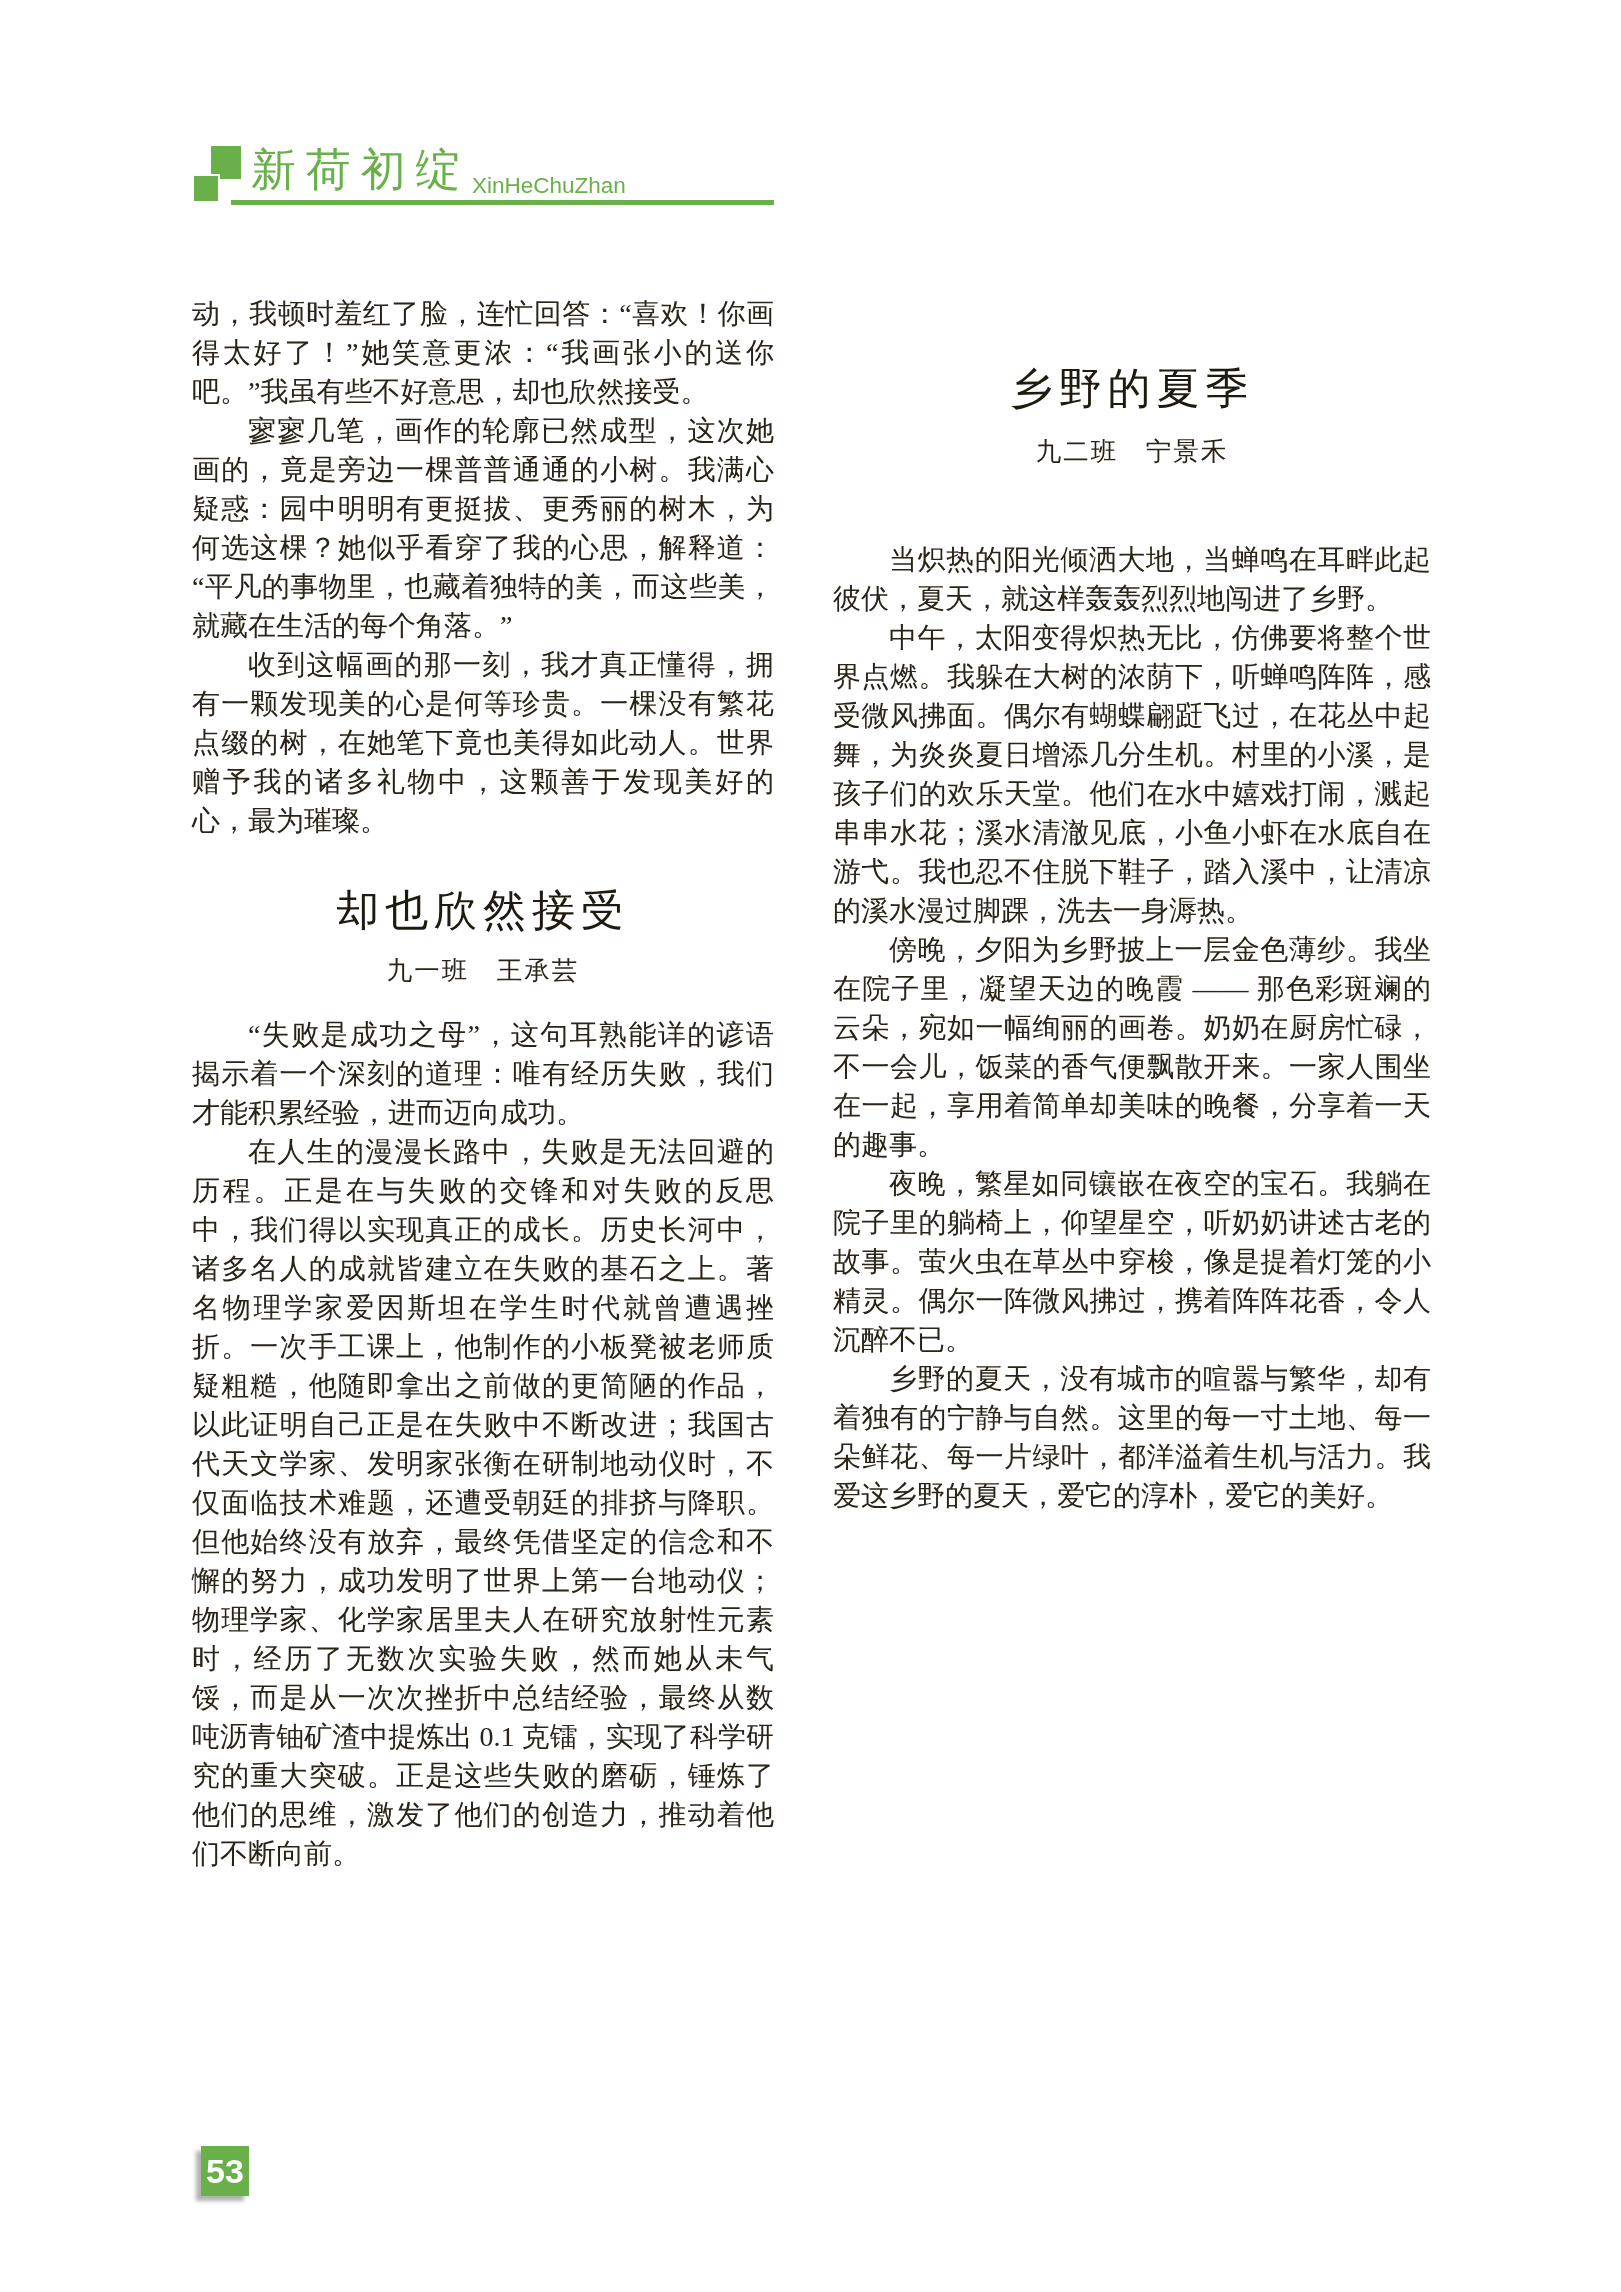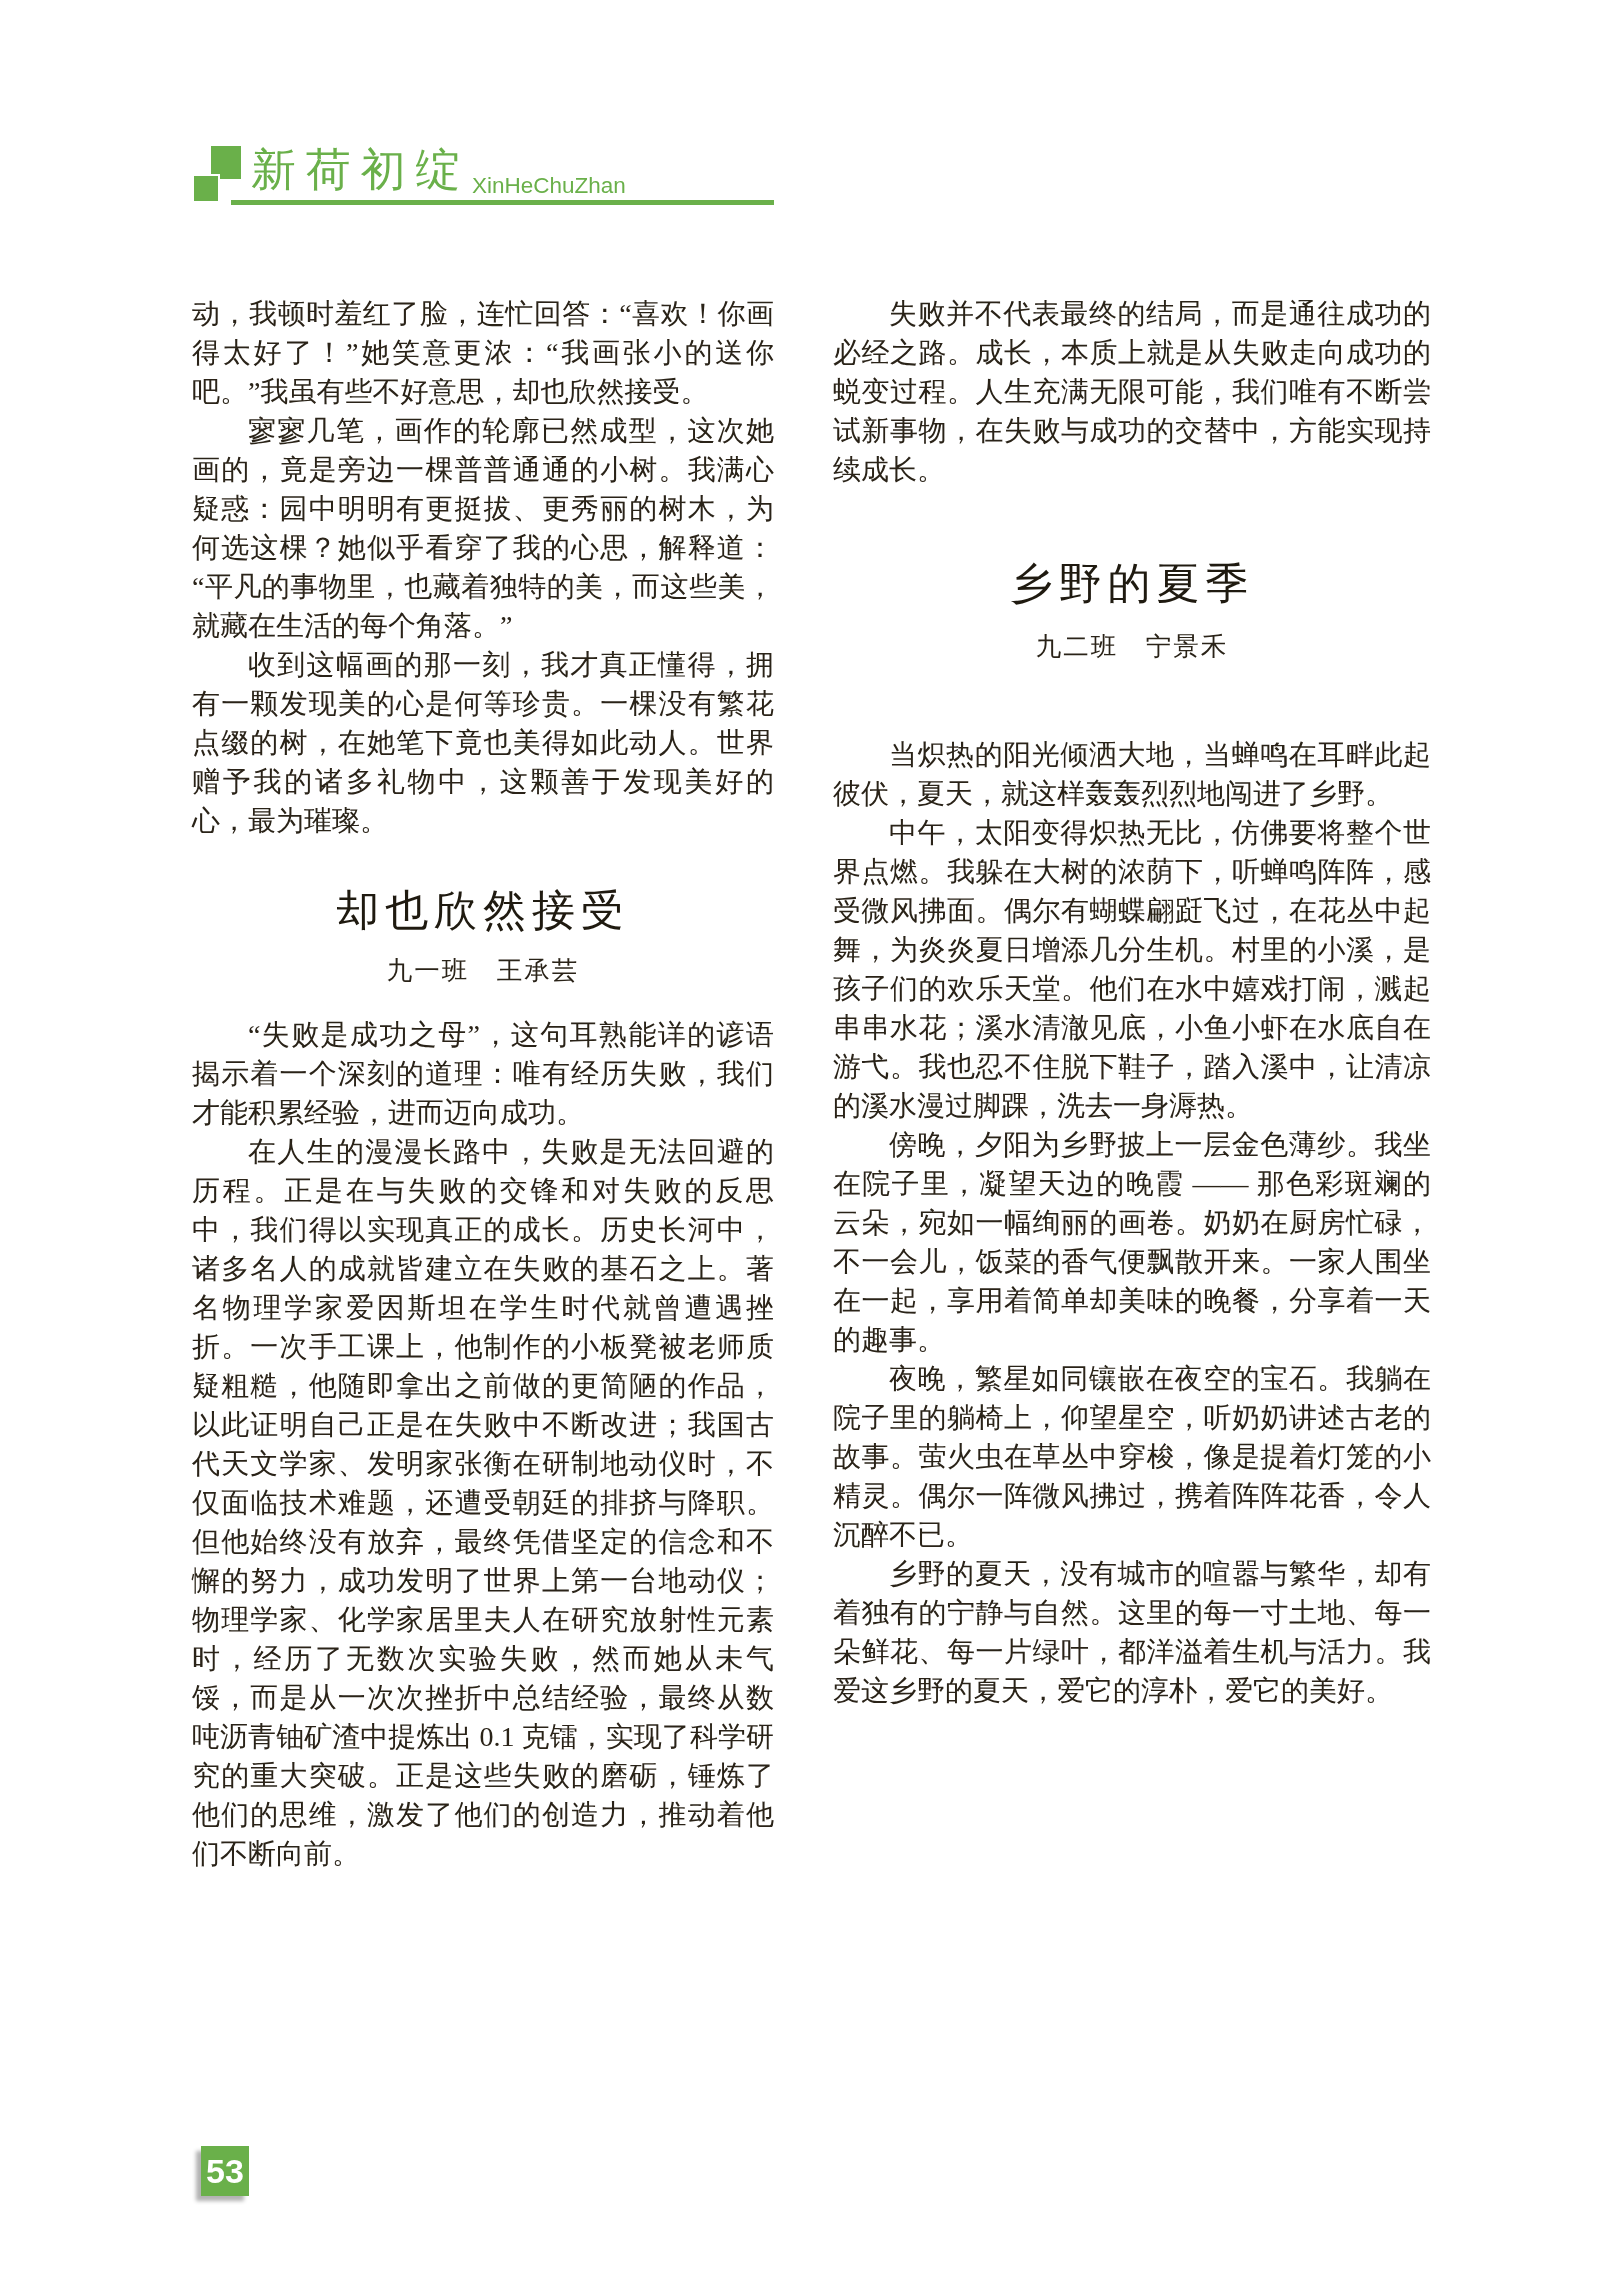--- a/index.html
+++ b/index.html
@@ -74,21 +74,20 @@
   <main class="column left">
       <p class="body-para">动，我顿时羞红了脸，连忙回答：“喜欢！你画得太好了！”她笑意更浓：“我画张小的送你吧。”我虽有些不好意思，却也欣然接受。</p>
       <p class="body-para indent">寥寥几笔，画作的轮廓已然成型，这次她画的，竟是旁边一棵普普通通的小树。我满心疑惑：园中明明有更挺拔、更秀丽的树木，为何选这棵？她似乎看穿了我的心思，解释道：“平凡的事物里，也藏着独特的美，而这些美，就藏在生活的每个角落。”</p>
       <p class="body-para indent">收到这幅画的那一刻，我才真正懂得，拥有一颗发现美的心是何等珍贵。一棵没有繁花点缀的树，在她笔下竟也美得如此动人。世界赠予我的诸多礼物中，这颗善于发现美好的心，最为璀璨。</p>
       <h2 class="essay-title">却也欣然接受</h2>
       <div class="essay-author">九一班　王承芸</div>
       <p class="body-para indent">“失败是成功之母”，这句耳熟能详的谚语揭示着一个深刻的道理：唯有经历失败，我们才能积累经验，进而迈向成功。</p>
       <p class="body-para indent">在人生的漫漫长路中，失败是无法回避的历程。正是在与失败的交锋和对失败的反思中，我们得以实现真正的成长。历史长河中，诸多名人的成就皆建立在失败的基石之上。著名物理学家爱因斯坦在学生时代就曾遭遇挫折。一次手工课上，他制作的小板凳被老师质疑粗糙，他随即拿出之前做的更简陋的作品，以此证明自己正是在失败中不断改进；我国古代天文学家、发明家张衡在研制地动仪时，不仅面临技术难题，还遭受朝廷的排挤与降职。但他始终没有放弃，最终凭借坚定的信念和不懈的努力，成功发明了世界上第一台地动仪；物理学家、化学家居里夫人在研究放射性元素时，经历了无数次实验失败，然而她从未气馁，而是从一次次挫折中总结经验，最终从数吨沥青铀矿渣中提炼出 0.1 克镭，实现了科学研究的重大突破。正是这些失败的磨砺，锤炼了他们的思维，激发了他们的创造力，推动着他们不断向前。</p>
     </main>
   <main class="column right">
-      <p class="body-para indent">失败并不代表最终的结局，而是通往成功的必经之路。成长，本质上就是从失败走向成功的蜕变过程。人生充满无限可能，我们唯有不断尝试新事物，在失败与成功的交替中，方能实现持续成长。</p>
       <h2 class="essay-title spaced">乡野的夏季</h2>
       <div class="essay-author spaced">九二班　宁景禾</div>
       <p class="body-para indent">当炽热的阳光倾洒大地，当蝉鸣在耳畔此起彼伏，夏天，就这样轰轰烈烈地闯进了乡野。</p>
       <p class="body-para indent">中午，太阳变得炽热无比，仿佛要将整个世界点燃。我躲在大树的浓荫下，听蝉鸣阵阵，感受微风拂面。偶尔有蝴蝶翩跹飞过，在花丛中起舞，为炎炎夏日增添几分生机。村里的小溪，是孩子们的欢乐天堂。他们在水中嬉戏打闹，溅起串串水花；溪水清澈见底，小鱼小虾在水底自在游弋。我也忍不住脱下鞋子，踏入溪中，让清凉的溪水漫过脚踝，洗去一身溽热。</p>
       <p class="body-para indent">傍晚，夕阳为乡野披上一层金色薄纱。我坐在院子里，凝望天边的晚霞 —— 那色彩斑斓的云朵，宛如一幅绚丽的画卷。奶奶在厨房忙碌，不一会儿，饭菜的香气便飘散开来。一家人围坐在一起，享用着简单却美味的晚餐，分享着一天的趣事。</p>
       <p class="body-para indent">夜晚，繁星如同镶嵌在夜空的宝石。我躺在院子里的躺椅上，仰望星空，听奶奶讲述古老的故事。萤火虫在草丛中穿梭，像是提着灯笼的小精灵。偶尔一阵微风拂过，携着阵阵花香，令人沉醉不已。</p>
       <p class="body-para indent">乡野的夏天，没有城市的喧嚣与繁华，却有着独有的宁静与自然。这里的每一寸土地、每一朵鲜花、每一片绿叶，都洋溢着生机与活力。我爱这乡野的夏天，爱它的淳朴，爱它的美好。</p>
     </main>
 
   <div class="page-number">53</div>

